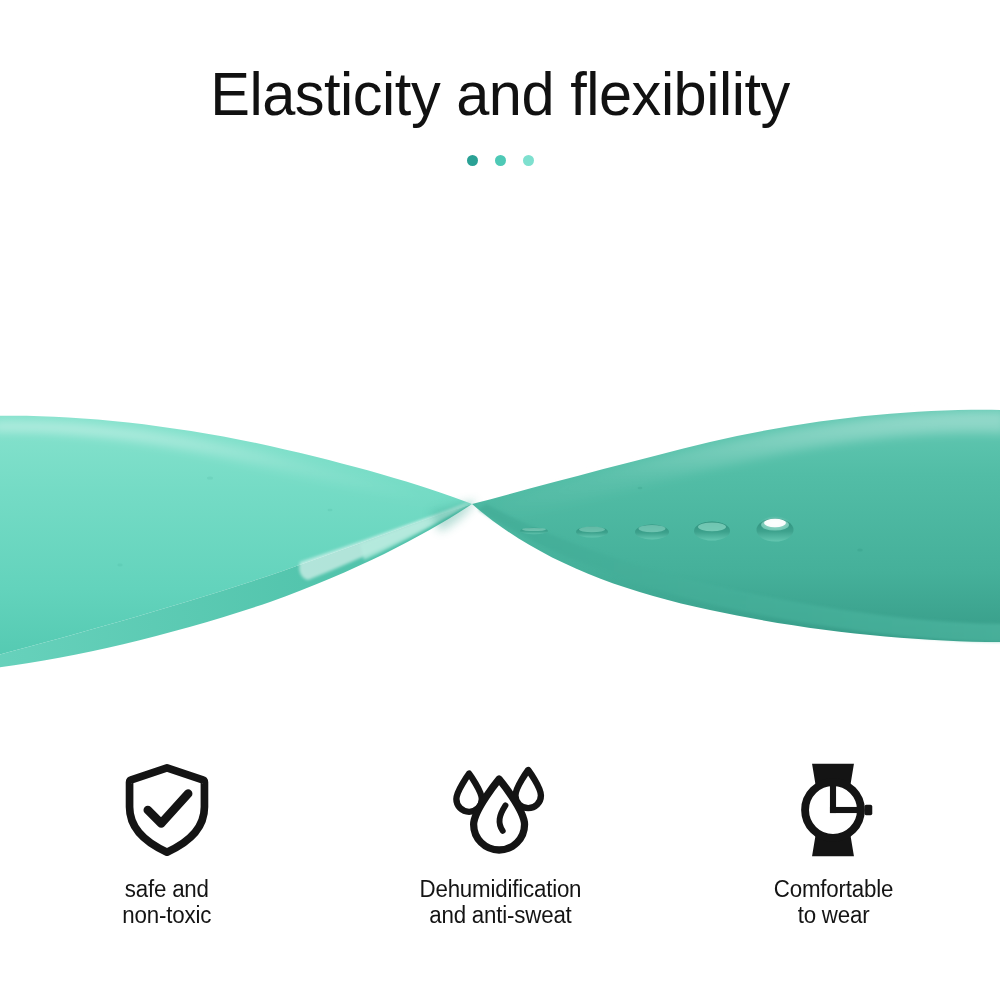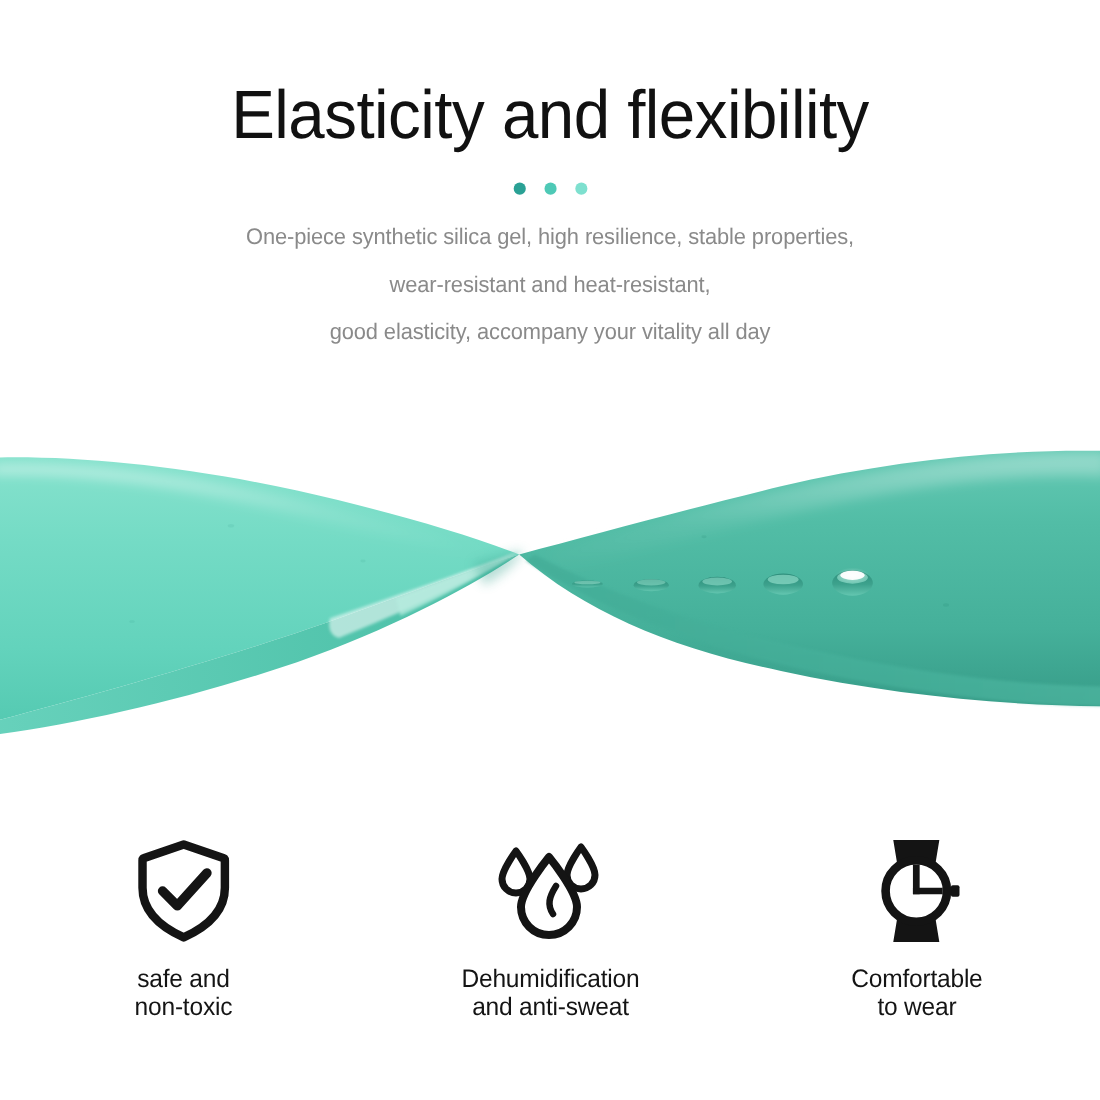--- a/index.html
+++ b/index.html
@@ -5,21 +5,21 @@
   * { margin:0; padding:0; box-sizing:border-box; }
   html, body {
     width:1000px; height:1000px;
     background:#ffffff;
     font-family:"Liberation Sans", sans-serif;
     overflow:hidden;
   }
   .page { position:relative; width:1000px; height:1000px; background:#fff; }
 
   
-  .header { position:absolute; left:0; top:12px; width:1000px; text-align:center; }
+  .header { position:absolute; left:0; top:1px; width:1000px; text-align:center; }
   .title {
     font-size:62px;
     font-weight:500;
     color:#111111;
     letter-spacing:-0.5px;
     line-height:1;
     margin-top:62px;
     transform:scaleX(0.96);
   }
   .dots { margin-top:30px; display:flex; justify-content:center; gap:17px; }
@@ -65,25 +65,20 @@
 
   <div class="header">
     <div class="title" style="color: rgb(17, 17, 17);">Elasticity and flexibility</div>
 
     <div class="dots">
       <span class="dot" style="background: rgb(42, 161, 149);"></span>
       <span class="dot" style="background: rgb(78, 201, 182);"></span>
       <span class="dot" style="background: rgb(126, 224, 207);"></span>
     </div>
 
-    <div class="subtitle">
-      <p style="color: rgb(138, 138, 138);">One-piece synthetic silica gel, high resilience, stable properties,</p>
-      <p style="color: rgb(138, 138, 138);">wear-resistant and heat-resistant,</p>
-      <p style="color: rgb(138, 138, 138);">good elasticity, accompany your vitality all day</p>
-    </div>
   </div>
 
   <div class="product">
     <svg viewBox="0 0 1000 310" xmlns="http://www.w3.org/2000/svg">
       <defs>
 
         <linearGradient id="gLeft" x1="0" y1="0" x2="0" y2="1">
           <stop offset="0%" stop-color="#86e2cd"></stop>
           <stop offset="32%" stop-color="#74dbc5"></stop>
           <stop offset="72%" stop-color="#63d3bc"></stop>

